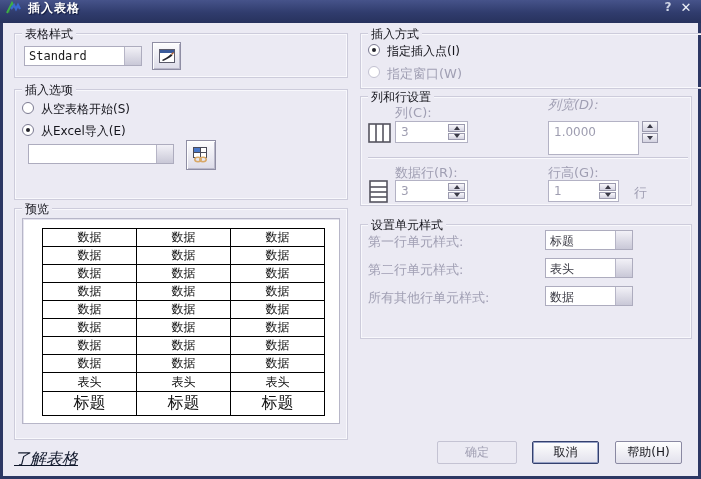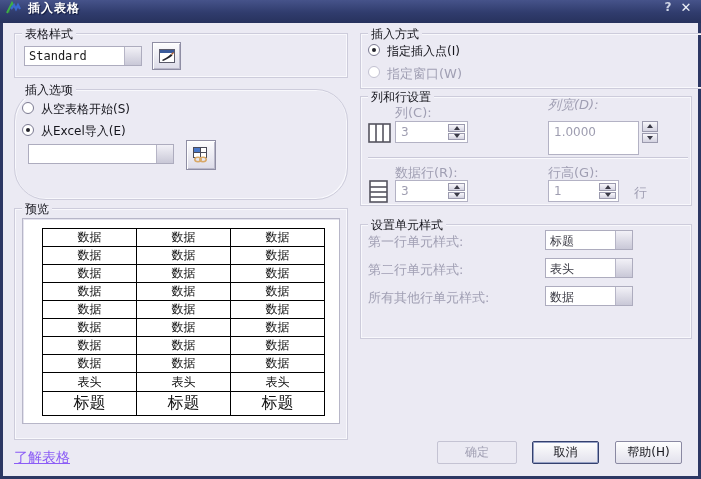--- a/index.html
+++ b/index.html
@@ -53,21 +53,21 @@
 
   .preview-panel { position:absolute; background:#fff; border:1px solid #b7b6c8;
     box-shadow:inset 1px 1px 0 #e4e3ee; }
   table.preview { border-collapse:collapse; position:absolute; table-layout:fixed; }
   table.preview td { border:1px solid #000; text-align:center; vertical-align:middle;
     font-size:12px; color:#111; background:#fff; width:94px; padding:0; }
   table.preview tr.data td   { height:18px; }
   table.preview tr.header td { height:19px; }
   table.preview tr.title td  { height:24px; font-size:16px; }
 
-  .link { position:absolute; color:#8b5cf6; text-decoration:underline; font-size:14px; cursor:pointer; }
+  .link { position:absolute; color:#0f172a; text-decoration:underline; font-size:16px; cursor:pointer;font-style:italic; }
 
   .btn { position:absolute; height:23px; font-size:12px; color:#15151c; text-align:center;
     background:linear-gradient(180deg,#fefefe,#e2e1ec); border:1px solid #8a89a2; border-radius:2px;
     display:flex; align-items:center; justify-content:center; font-family:"DejaVu Sans", sans-serif; }
   .btn.default { border:1px solid #34406e; box-shadow:inset 0 0 0 1px #8removed; box-shadow:inset 0 0 0 1px #95a0c4; }
   .btn.disabled { background:#ebeaf3; border-color:#c4c3d3; color:#a2a1b4; }
 
   .icon-svg { display:block; }
 </style>
 </head>
@@ -97,21 +97,21 @@
     </div>
     <div class="tool-btn" style="left:149px; top:19px; width:29px; height:28px;">
       <svg class="icon-svg" width="16" height="14" viewBox="0 0 16 14">
         <rect x="0.5" y="0.5" width="15" height="13" fill="#fff" stroke="#5a5a6a"></rect>
         <rect x="1" y="1" width="14" height="3" fill="#3a5a9a"></rect>
         <path d="M3 11 C5 10 9 8 12 5 L13.5 6.5 C10 9.5 6 11 4 12 Z" fill="#23232b"></path>
         <path d="M12 5 l2 -2 l1 1 l-2 2 z" fill="#b06030"></path>
       </svg>
     </div>
 
-    <div class="group" style="left:11px; top:66px; width:334px; height:111px;border-radius:32px;">
+    <div class="group" style="left:11px; top:66px; width:334px; height:111px;">
       <span class="group-label">插入选项</span>
     </div>
     <span class="radio" style="left:19px; top:79px;"></span>
     <span class="label" style="left:38px; top:78px;">从空表格开始(S)</span>
     <span class="radio checked" style="left:19px; top:101px;"></span>
     <span class="label" style="left:38px; top:100px;">从Excel导入(E)</span>
     <div class="combo" style="left:25px; top:121px; width:146px; height:20px;">
       <span class="combo-text"></span>
       <span class="combo-btn"></span>
     </div>

